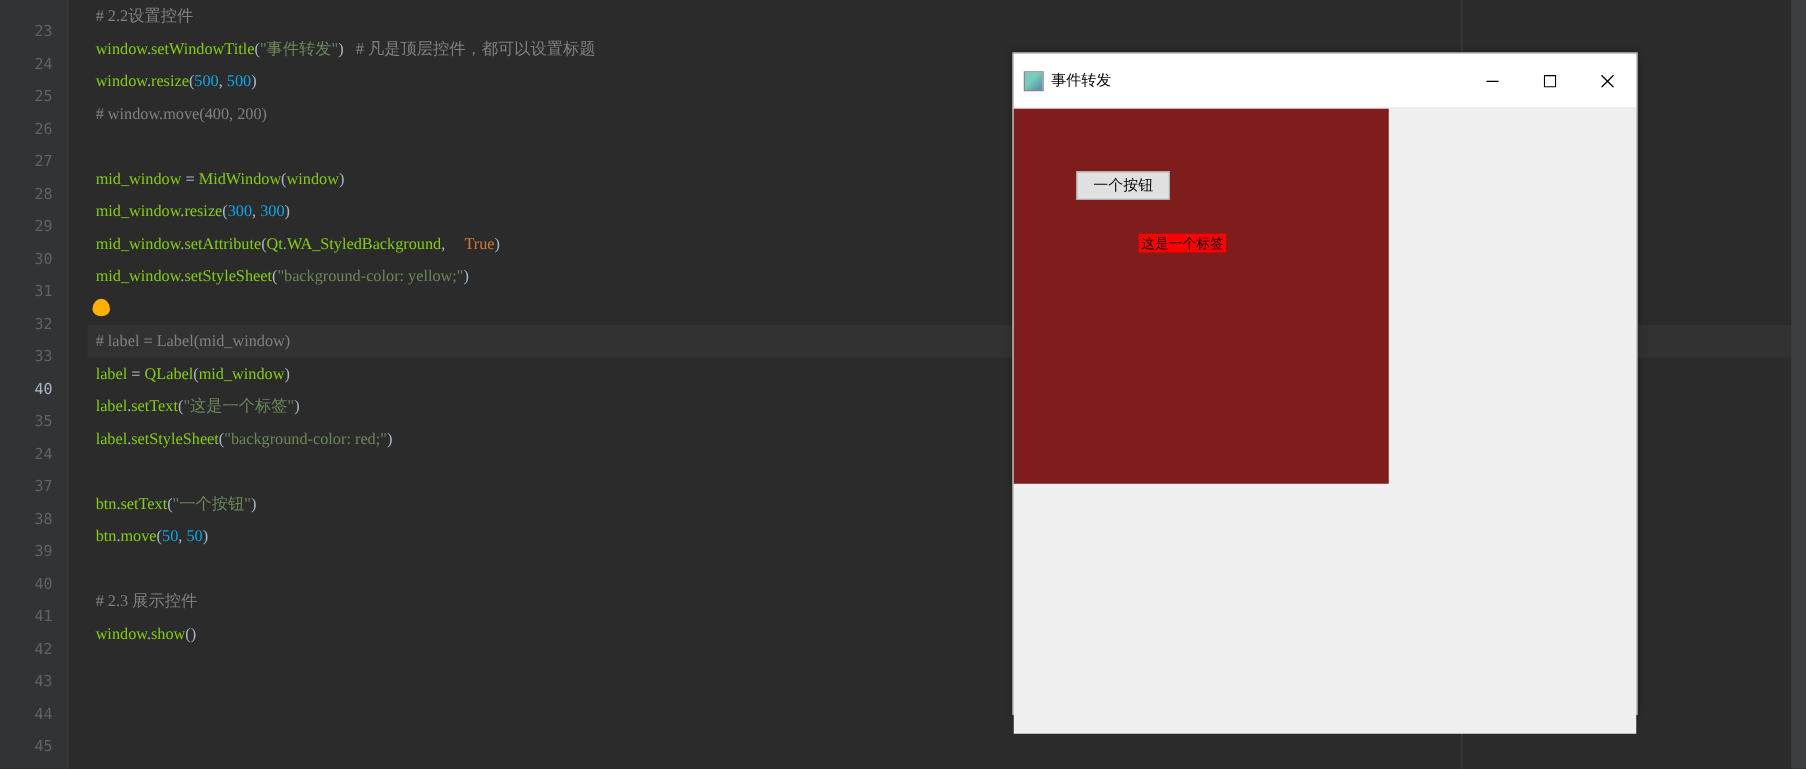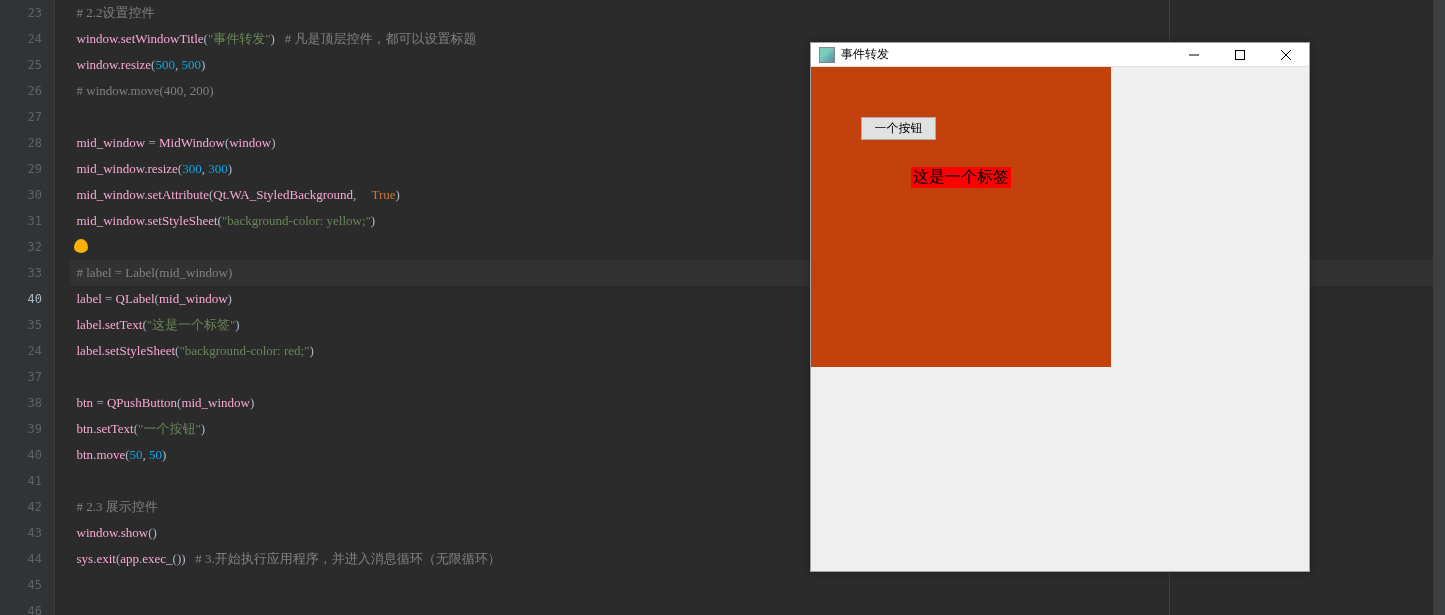--- a/index.html
+++ b/index.html
@@ -16,21 +16,21 @@
       display: flex;
       height: 100%;
       width: 100%;
     }
     .gutter {
       width: 55px;
       background: #313335;
       color: #606366;
       text-align: right;
       padding-right: 12px;
-      padding-top: 0px;
+      padding-top: 12px;
       font-size: 12px;
       line-height: 26px;
       user-select: none;
       border-right: 1px solid #3c3f41;
     }
     .gutter .line-num { height: 26px; }
     .gutter .line-num.active { color: #a9b7c6; }
     .code-area {
       flex: 1;
       background: #2b2b2b;
@@ -61,21 +61,21 @@
       right: 275px;
       top: 0;
       width: 1px;
       height: 100%;
       background: #3c3f41;
     }
     
     .comment { color: #808080; }
     .string { color: #6a8759; }
     .keyword { color: #cc7832; margin-left: 12px; }
-    .identifier { color: #f9a8d4; }
+    .identifier { color: #84cc16; }
     .number { color: #0ea5e9; }
     .operator { color: #a9b7c6; }
     .punct { color: #a9b7c6; }
     .bulb {
       display: inline-block;
       width: 14px;
       height: 14px;
       background: #ffb000;
       border-radius: 50% 50% 50% 50% / 60% 60% 40% 40%;
       position: relative;
@@ -87,21 +87,21 @@
       position: absolute;
       left: 810px;
       top: 42px;
       width: 500px;
       height: 530px;
       background: #f0f0f0;
       border: 1px solid #a0a0a0;
       box-shadow: 0 0 8px rgba(0,0,0,0.3);
     }
     .qt-titlebar {
-      height: 24px;
+      height: 44px;
       background: #ffffff;
       display: flex;
       align-items: center;
       padding-left: 8px;
       border-bottom: 1px solid #e0e0e0;
     }
     .qt-icon {
       width: 16px;
       height: 16px;
       margin-right: 6px;
@@ -133,21 +133,21 @@
       position: relative;
       width: 100%;
       height: calc(100% - 28px);
       background: #f0f0f0;
     }
     .mid-window {
       position: absolute;
       left: 0; top: 0;
       width: 300px;
       height: 300px;
-      background: #c2410c;
+      background: #7f1d1d;
     }
     .qt-button {
       position: absolute;
       left: 50px;
       top: 50px;
       width: 75px;
       height: 23px;
       background: #e1e1e1;
       border: 1px solid #adadad;
       font-family: 'Microsoft YaHei', sans-serif;
@@ -156,21 +156,21 @@
       line-height: 21px;
       cursor: pointer;
       padding: 0 8px;
     }
     .qt-label {
       position: absolute;
       left: 100px;
       top: 100px;
       background: red;
       font-family: 'Microsoft YaHei', sans-serif;
-      font-size: 16px;
+      font-size: 11px;
       color: #000;
       padding: 0 2px;
     }
   </style>
 </head>
 <body>
 
 <div class="editor-container">
   <div class="gutter" id="gutter">
       <div class="line-num">23</div>
@@ -207,27 +207,25 @@
     <div class="code-line">  <span class="identifier">mid_window</span> <span class="operator">=</span> <span class="identifier">MidWindow</span><span class="punct">(</span><span class="identifier">window</span><span class="punct">)</span></div>
     <div class="code-line">  <span class="identifier">mid_window</span><span class="punct">.</span><span class="identifier">resize</span><span class="punct">(</span><span class="number">300</span><span class="punct">, </span><span class="number">300</span><span class="punct">)</span></div>
     <div class="code-line">  <span class="identifier">mid_window</span><span class="punct">.</span><span class="identifier">setAttribute</span><span class="punct">(</span><span class="identifier">Qt.WA_StyledBackground</span><span class="punct">, </span><span class="keyword">True</span><span class="punct">)</span></div>
     <div class="code-line">  <span class="identifier">mid_window</span><span class="punct">.</span><span class="identifier">setStyleSheet</span><span class="punct">(</span><span class="string">"background-color: yellow;"</span><span class="punct">)</span></div>
     <div class="code-line">   <span class="bulb"></span></div>
     <div class="code-line current-line">  <span class="comment"># label = Label(mid_window)</span></div>
     <div class="code-line">  <span class="identifier">label</span> <span class="operator">=</span> <span class="identifier">QLabel</span><span class="punct">(</span><span class="identifier">mid_window</span><span class="punct">)</span></div>
     <div class="code-line">  <span class="identifier">label</span><span class="punct">.</span><span class="identifier">setText</span><span class="punct">(</span><span class="string">"这是一个标签"</span><span class="punct">)</span></div>
     <div class="code-line">  <span class="identifier">label</span><span class="punct">.</span><span class="identifier">setStyleSheet</span><span class="punct">(</span><span class="string">"background-color: red;"</span><span class="punct">)</span></div>
     <div class="code-line"></div>
-    <div class="code-line">  <span class="identifier">btn</span> <span class="operator">=</span> <span class="identifier">QPushButton</span><span class="punct">(</span><span class="identifier">mid_window</span><span class="punct">)</span></div>
     <div class="code-line">  <span class="identifier">btn</span><span class="punct">.</span><span class="identifier">setText</span><span class="punct">(</span><span class="string">"一个按钮"</span><span class="punct">)</span></div>
     <div class="code-line">  <span class="identifier">btn</span><span class="punct">.</span><span class="identifier">move</span><span class="punct">(</span><span class="number">50</span><span class="punct">, </span><span class="number">50</span><span class="punct">)</span></div>
     <div class="code-line"></div>
     <div class="code-line">  <span class="comment"># 2.3 展示控件</span></div>
     <div class="code-line">  <span class="identifier">window</span><span class="punct">.</span><span class="identifier">show</span><span class="punct">()</span></div>
-    <div class="code-line">  <span class="identifier">sys</span><span class="punct">.</span><span class="identifier">exit</span><span class="punct">(</span><span class="identifier">app</span><span class="punct">.</span><span class="identifier">exec_</span><span class="punct">())</span>   <span class="comment"># 3.开始执行应用程序，并进入消息循环（无限循环）</span></div>
     <div class="minimap-edge"></div>
     <div class="scrollbar-right"></div>
   </div>
 </div>
 
 <div class="qt-window">
   <div class="qt-titlebar">
     <div class="qt-icon"></div>
     <div class="qt-title">事件转发</div>
     <div class="qt-controls">

